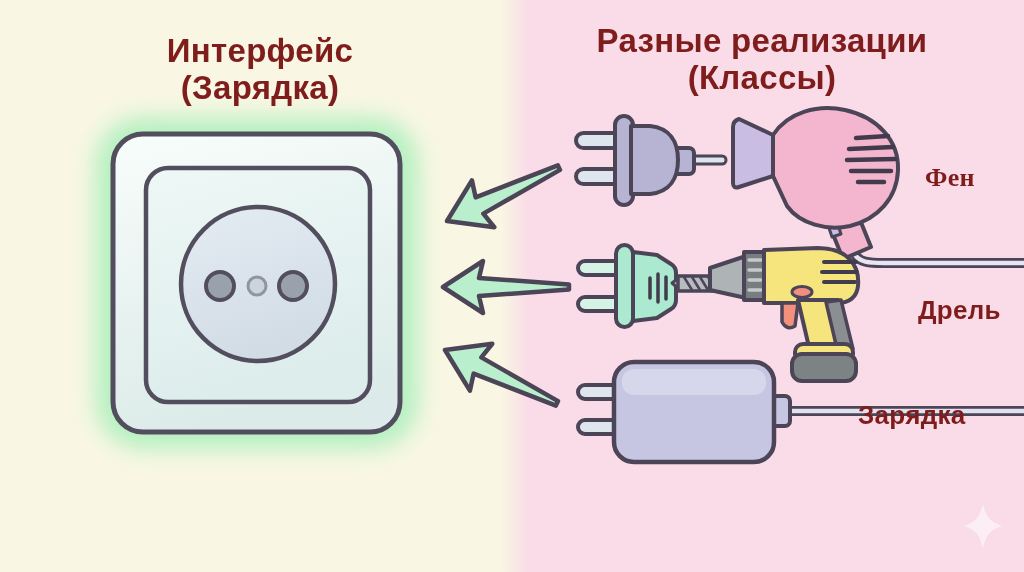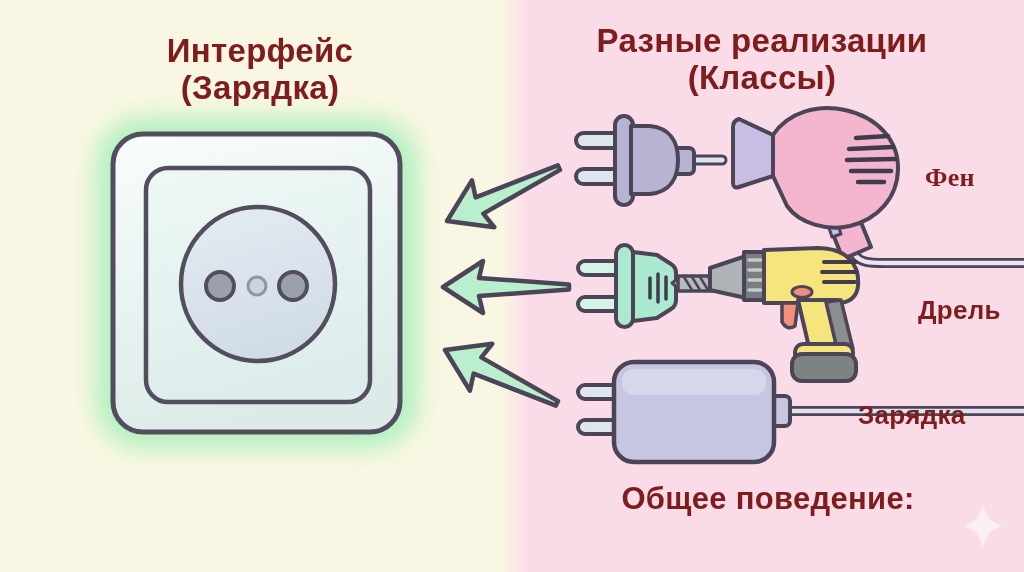--- a/index.html
+++ b/index.html
@@ -157,20 +157,19 @@
 
   <div class="txt title-right">
     <div>Разные реализации</div>
     <div>(Классы)</div>
   </div>
 
   <div class="txt caption-left">
   </div>
 
   <div class="txt caption-right">
-    <div>Общее поведение:</div>
   </div>
 
   <div class="dev-label label-fen">Фен</div>
   <div class="dev-label label-drel">Дрель</div>
   <div class="dev-label label-zar">Зарядка</div>
 
 </div>
 
 </body></html>

